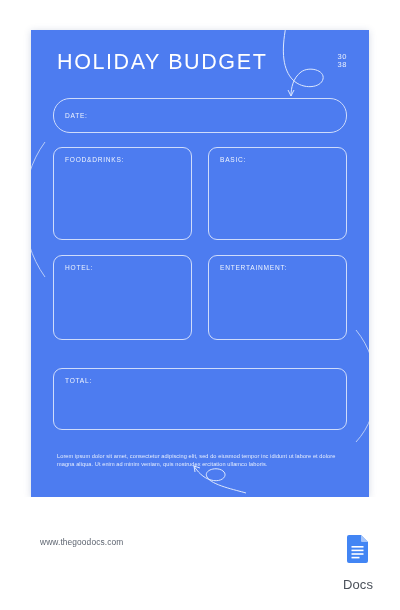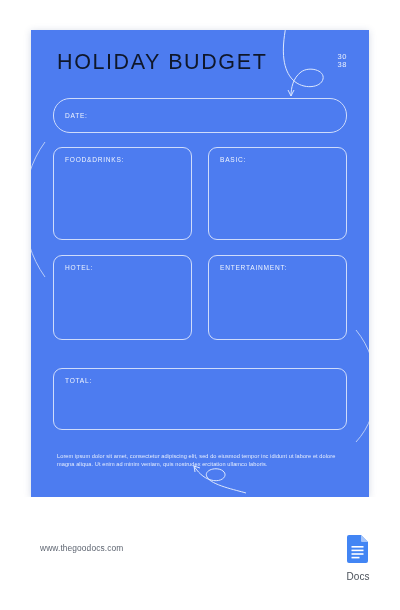--- a/index.html
+++ b/index.html
@@ -49,21 +49,21 @@
   }
 
   
   #title {
     position: absolute;
     left: 26px;
     top: 20px;
     font-size: 21.5px;
     font-weight: 300;
     letter-spacing: 1.6px;
-    color: #0f172a;
+    color: #ffffff;
     white-space: nowrap;
   }
   #year {
     position: absolute;
     right: 22px;
     top: 23px;
     font-size: 7.5px;
     line-height: 8.4px;
     font-weight: 400;
     letter-spacing: .6px;
@@ -126,37 +126,37 @@
   #brand-name {
     font-size: 19px;
     font-weight: bold;
     letter-spacing: -.3px;
     color: #1667d6;
     line-height: 20px;
     white-space: nowrap;
   }
   #brand-name .accent { color: #35a4f0; }
   #brand-url {
-    margin-top: 8px;
+    margin-top: 2px;
     font-size: 8.4px;
     color: #5d6470;
     letter-spacing: .1px;
     white-space: nowrap;
   }
 
   #docs-badge {
     position: absolute;
     left: 341px;
     top: 38px;
     width: 34px;
     text-align: center;
   }
   #docs-caption {
-    margin-top: 4px;
-    font-size: 10px;
+    margin-top: 10px;
+    font-size: 13px;
     color: #4a5059;
     letter-spacing: .1px;
   }
 </style>
 </head>
 <body>
 
 <div id="page-wrap">
   <div id="page">
 

